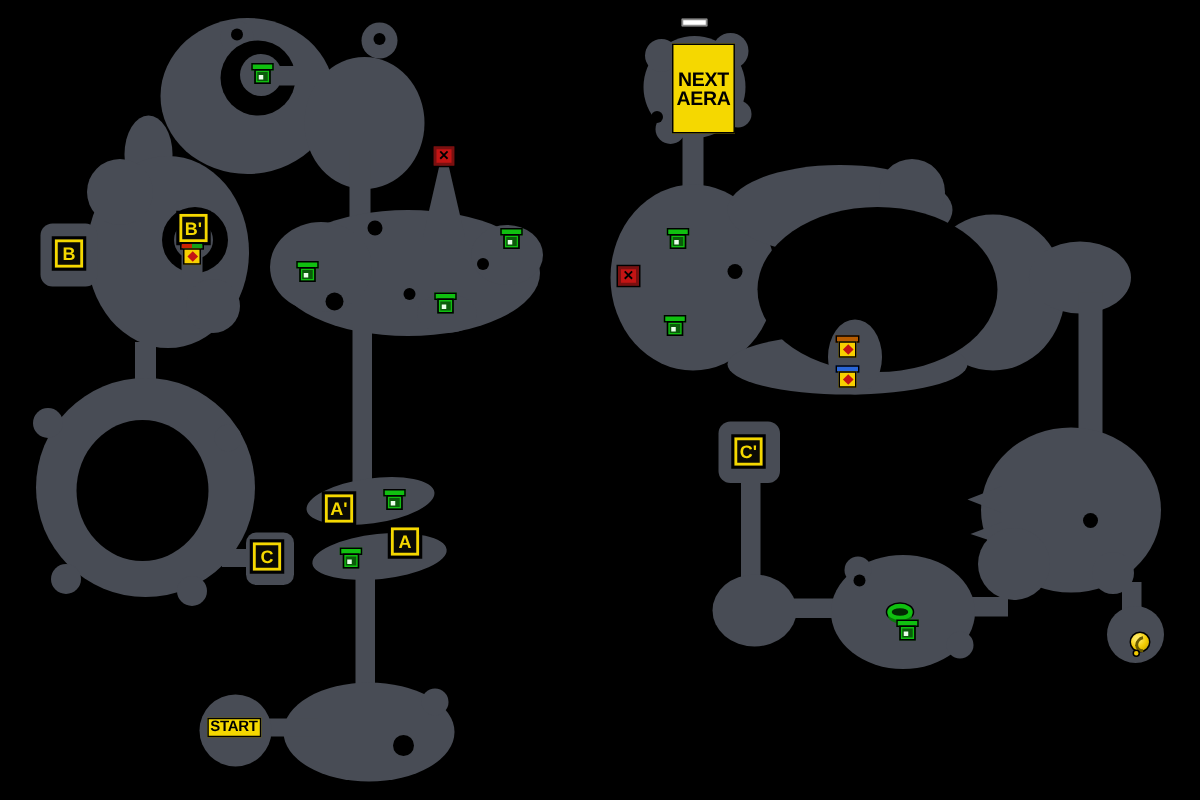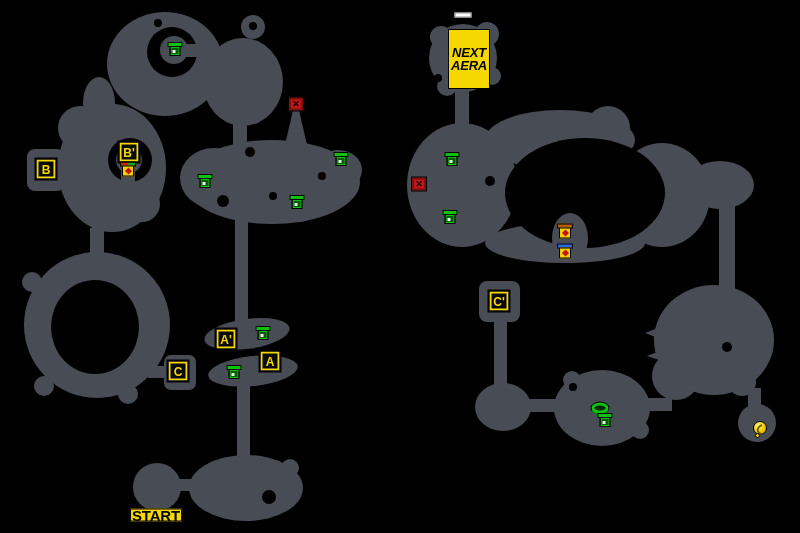--- a/index.html
+++ b/index.html
@@ -39,22 +39,22 @@
   .mk-redx::before{content:"\2715";}
 
   
   .mk-letter{min-width:19px;height:19px;padding:0 1px;background:#0a0a05;border:2px solid var(--label-yellow,#f5d800);outline:2px solid #000;
     display:flex;align-items:center;justify-content:center;color:var(--label-yellow,#f5d800);
     font-size:12px;font-weight:bold;line-height:1;}
 
   
   .mk-banner{background:var(--label-yellow,#f5d800);border:1px solid #000;color:#000;
     font-weight:800;text-align:center;white-space:pre-line;}
-  .mk-banner.small{font-size:15px;line-height:11px;padding:0 1px;letter-spacing:-0.2px;margin-top:30px;}
-  .mk-banner.big{font-size:13px;line-height:13px;padding:16px 2px;letter-spacing:-0.2px;font-style:italic;}
+  .mk-banner.small{font-size:10px;line-height:11px;padding:0 1px;letter-spacing:-0.2px;}
+  .mk-banner.big{font-size:13px;line-height:13px;padding:16px 2px;letter-spacing:-0.2px;}
 
   
   .mk-ring{width:17px;height:11px;border:3px solid var(--chest-green,#10c010);border-radius:50%;
     background:#032a03;box-shadow:0 2.5px 0 -0.5px #0a7a0a, 0 0 0 1px #000;}
 
   
   .mk-orb{width:14px;height:14px;border-radius:50%;border:1px solid #000;
     background:radial-gradient(circle at 35% 30%, #ffe95e 15%, #f2cb00 55%, #bd9c00 95%);}
   .mk-orb::before{content:"";position:absolute;left:3px;top:2px;width:6px;height:7px;border-radius:50%;
     border:2px solid #6b5c00;border-right-color:transparent;border-top-color:transparent;transform:rotate(40deg);}

